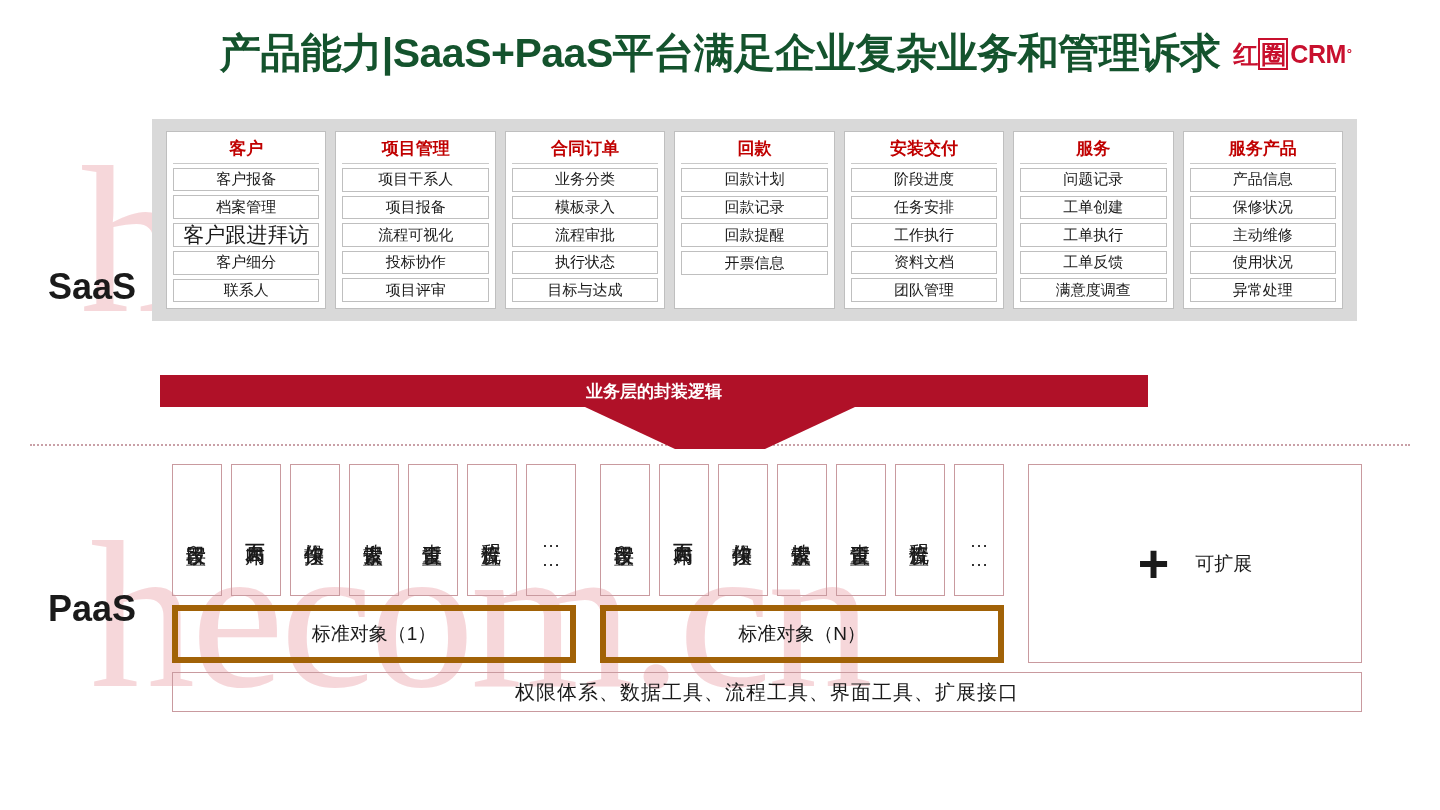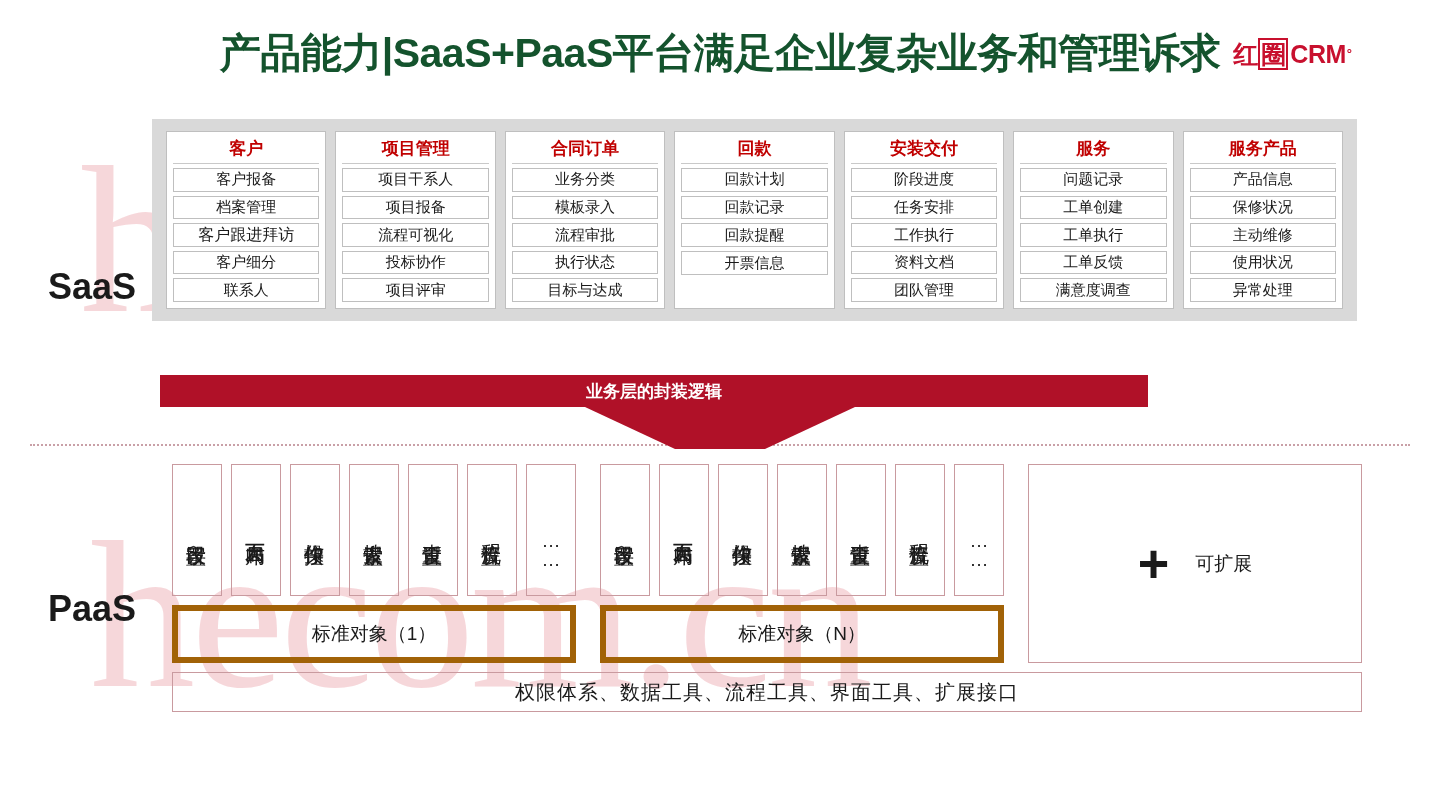--- a/index.html
+++ b/index.html
@@ -146,21 +146,21 @@
     color: #1a1a1a;
     text-align: center;
     line-height: 1.12;
     height: 32px;
     display: flex;
     align-items: center;
     justify-content: center;
     padding: 0 2px;
     box-sizing: border-box;
   }
-  .cell.two-line { line-height: 1.05; font-size: 16px; }
+  .cell.two-line { line-height: 1.05; font-size: 21px; }
   .cell.empty { border: none; background: transparent; }
 
   
   .biz-bar {
     position: absolute;
     left: 160px;
     top: 375px;
     width: 988px;
     height: 32px;
     background: #b01128;

